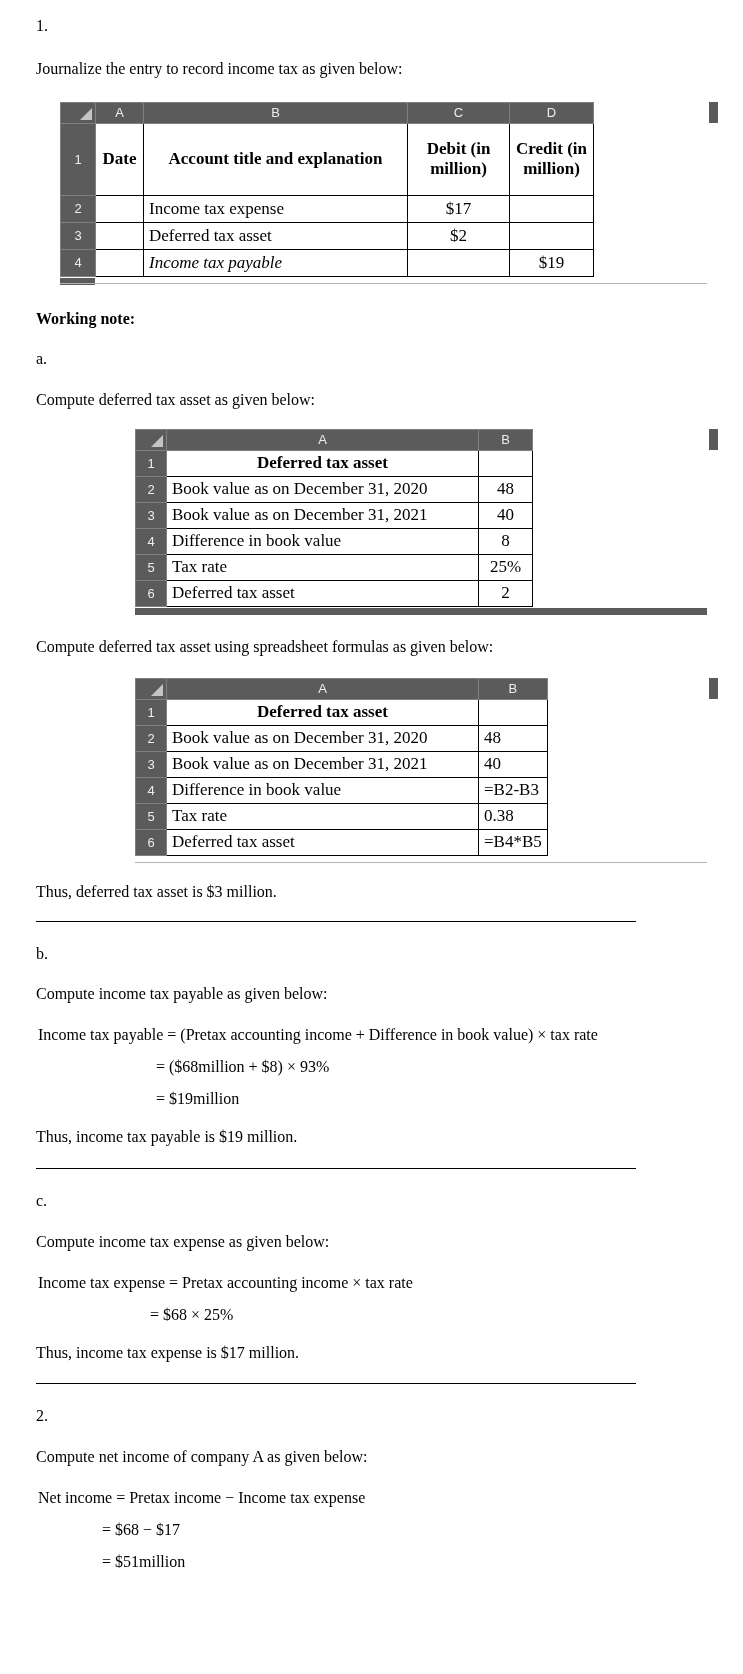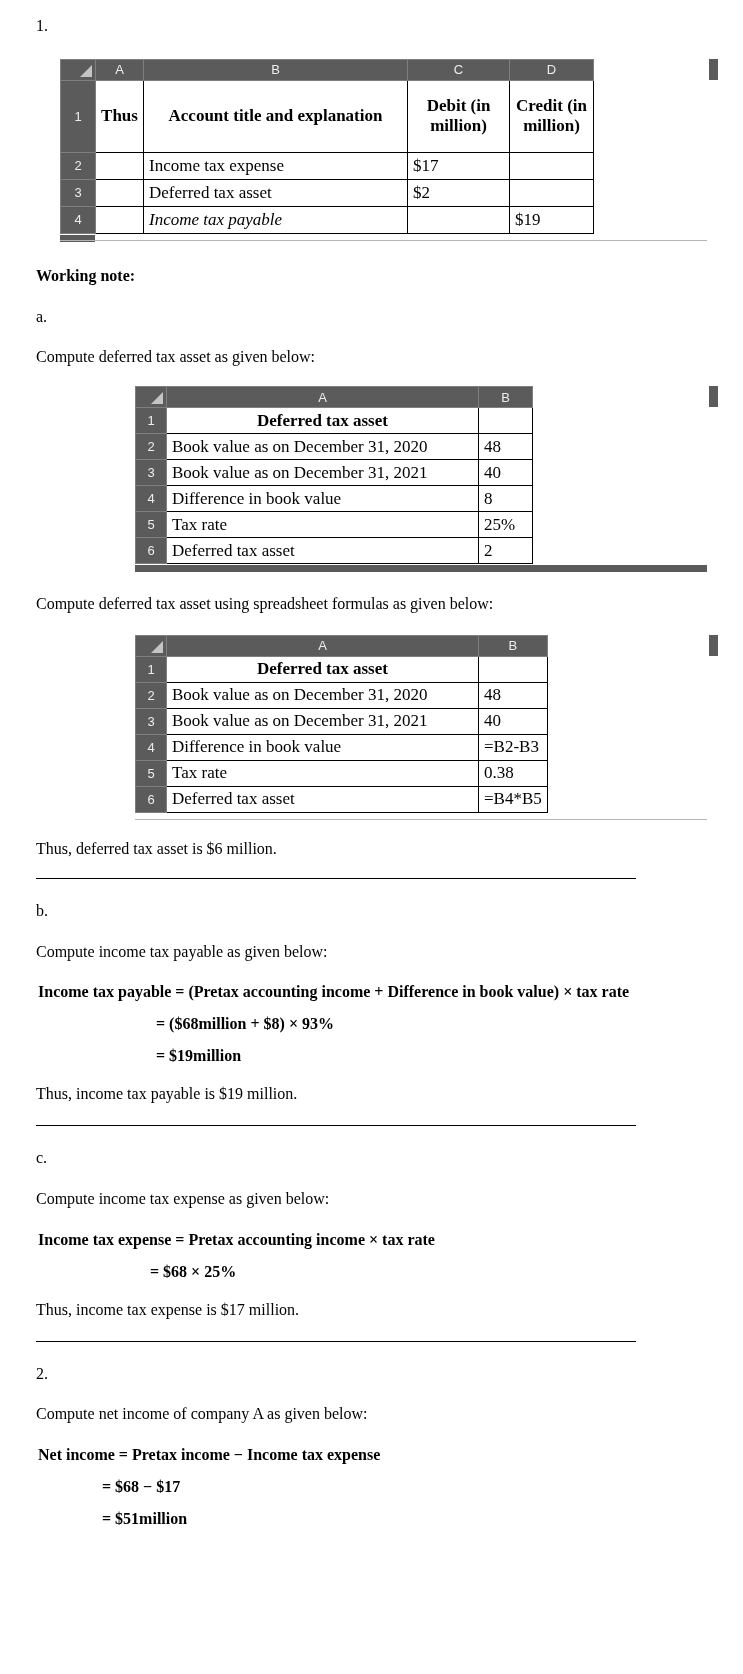--- a/index.html
+++ b/index.html
@@ -25,21 +25,21 @@
     position:absolute; right:3px; bottom:3px; width:0; height:0;
     border-bottom:12px solid #c4c4c4; border-left:12px solid transparent;
   }
   .sheet td.cell {
     border:1px solid #000; background:#fff;
     font-family:"Liberation Serif", serif; font-size:17px;
     padding:1px 5px; vertical-align:middle; overflow:hidden;
   }
   .sheet .colhead-row th { height:21px; }
   .cell.center { text-align:center; }
-  .cell.right  { text-align:left; }
+  .cell.right  { text-align:center; }
   .cell.b      { font-weight:bold; }
   .cell.indent { padding-left:42px;font-style:italic; }
 
   .journal { margin:2px 0 32px 24px; }
   .journal .hdr-row td { height:72px; }
   .journal .data-row td { height:27px; }
 
   .dta  { margin:0 0 30px 99px; }
   .dta2 { margin:0 0 26px 99px; }
   .dta .data-row td, .dta2 .data-row td { height:26px; }
@@ -56,32 +56,33 @@
     position:absolute; top:calc(100% + 1px); left:0;
     width:100%; height:7px; background:#5b5b5b;
   }
   .stub-bottom-line {
     position:absolute; top:calc(100% + 6px); left:0;
     width:100%; height:1px; background:#b5b5b5;
   }
 
   .rule { border:none; border-top:1px solid #000; width:600px; margin:0 0 22px 0; }
 
-  .formula { margin:0 0 18px 2px;font-weight:bold; }
+  .formula { margin:0 0 18px 2px; }
   .fline { font-size:16px; line-height:1.25; margin:0 0 12px 0; }
   .ind-b { padding-left:118px; }
   .ind-c { padding-left:112px; }
   .ind-n { padding-left:64px; }
 </style>
 </head>
 <body>
 
 <div class="page">
 
   <p class="para mb22">1.</p>
+  <p class="para mb22">Journalize the entry to record income tax as given below:</p>
 
   <div class="sheet-wrap journal">
     <table class="sheet">
       <colgroup>
         <col style="width:35px">
           <col style="width:48px">
           <col style="width:264px">
           <col style="width:102px">
           <col style="width:84px">
       </colgroup>
@@ -90,21 +91,21 @@
         <th class="corner">
               <span class="tri"></span>
             </th>
         <th class="colhead">A</th>
         <th class="colhead">B</th>
         <th class="colhead">C</th>
         <th class="colhead">D</th>
       </tr>
       <tr class="hdr-row">
         <td class="rowhead">1</td>
-        <td class="cell b center">Thus</td>
+        <td class="cell b center">Date</td>
         <td class="cell b center">Account title and explanation</td>
         <td class="cell b center">Debit (in million)</td>
         <td class="cell b center">Credit (in million)</td>
       </tr>
       <tr class="data-row">
         <td class="rowhead">2</td>
         <td class="cell"></td>
         <td class="cell">Income tax expense</td>
         <td class="cell right">$17</td>
         <td class="cell right"></td>
@@ -231,21 +232,21 @@
         <td class="rowhead">6</td>
         <td class="cell">Deferred tax asset</td>
         <td class="cell">=B4*B5</td>
       </tr>
     </tbody>
       </table>
     <div class="stub-right"></div>
     <div class="stub-bottom-line"></div>
   </div>
 
-  <p class="para mb18">Thus, deferred tax asset is $6 million.</p>
+  <p class="para mb18">Thus, deferred tax asset is $3 million.</p>
 
   <hr class="rule">
 
   <p class="para mb20">b.</p>
   <p class="para mb20">Compute income tax payable as given below:</p>
 
   <div class="formula">
     <p class="fline">Income tax payable = (Pretax accounting income + Difference in book value) × tax rate</p>
     <p class="fline ind-b">= ($68million + $8) × 93%</p>
     <p class="fline ind-b">= $19million</p>

